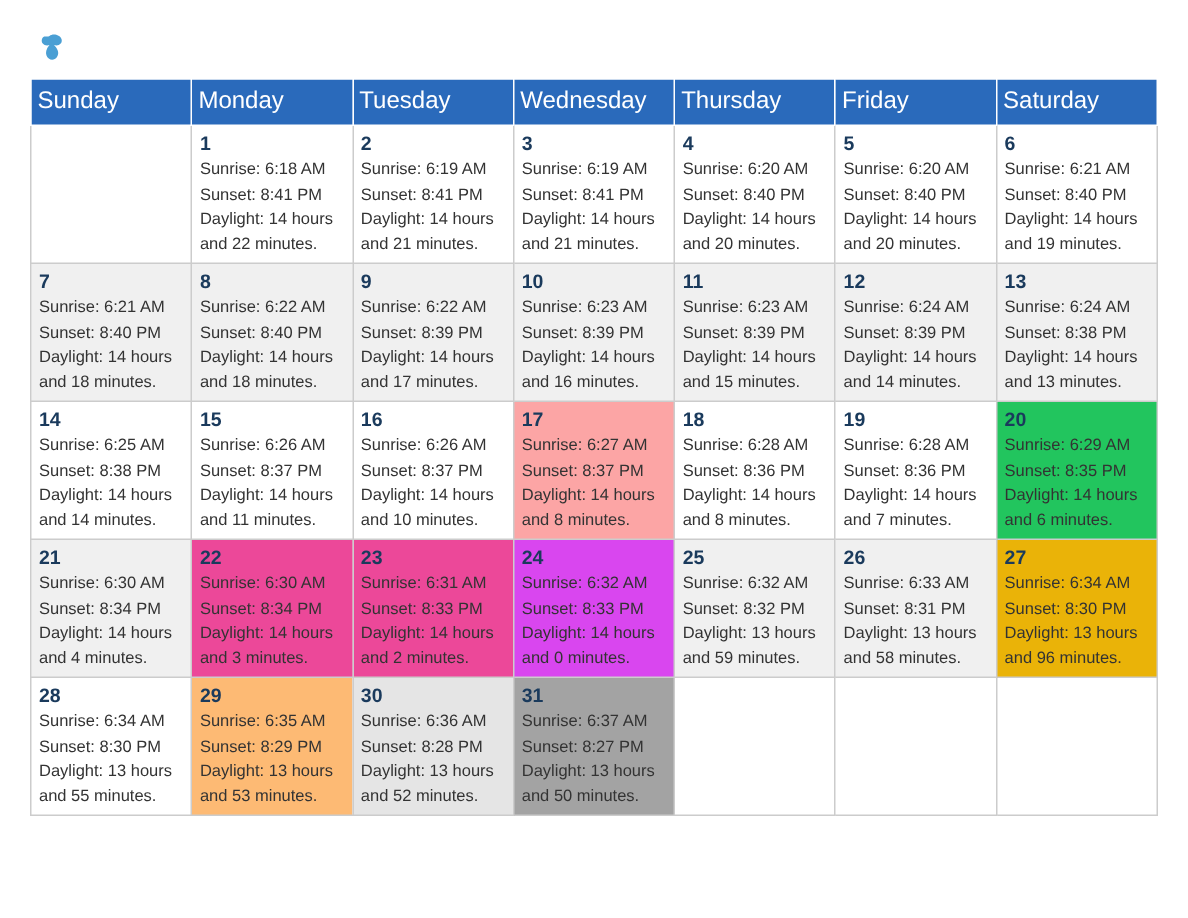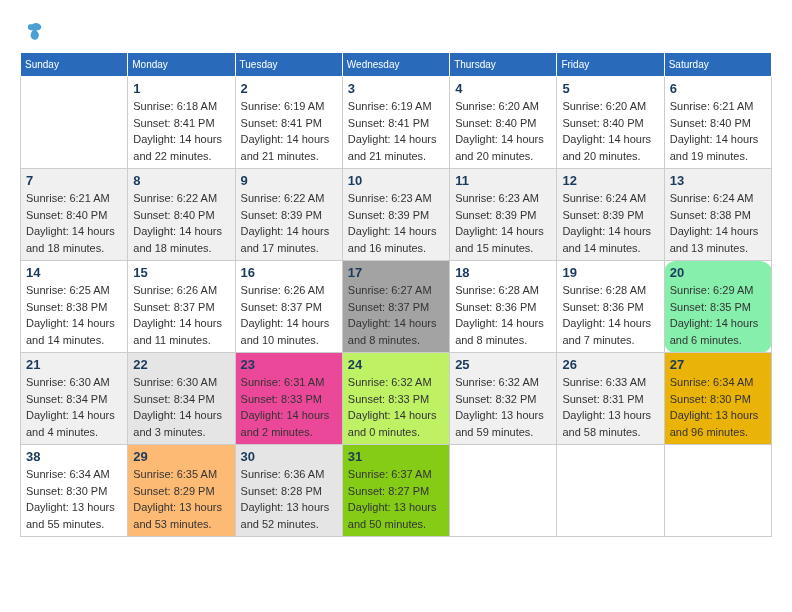--- a/index.html
+++ b/index.html
@@ -48,21 +48,21 @@
     .calendar {
       width: 100%;
       border-collapse: collapse;
       font-size: 11px;
     }
     .calendar th {
       background-color: #2a6abb;
       color: white;
       padding: 6px 4px;
       text-align: left;
-      font-size: 10px;
+      font-size: 16px;
       font-weight: normal;
       border: 1px solid #fff;
     }
     .calendar td {
       border: 1px solid #ccc;
       padding: 4px 5px;
       vertical-align: top;
       min-height: 80px;
       height: 90px;
       width: calc(100% / 7);
@@ -183,81 +183,81 @@
           <div class="day-info"><span>Sunrise: 6:25 AM</span><br><span>Sunset: 8:38 PM</span><br><span>Daylight: 14 hours</span><br><span>and 14 minutes.</span></div>
         </td>
         <td style="background: rgb(255, 255, 255);">
           <span class="day-num">15</span>
           <div class="day-info"><span>Sunrise: 6:26 AM</span><br><span>Sunset: 8:37 PM</span><br><span>Daylight: 14 hours</span><br><span>and 11 minutes.</span></div>
         </td>
         <td style="background: rgb(255, 255, 255);">
           <span class="day-num">16</span>
           <div class="day-info"><span>Sunrise: 6:26 AM</span><br><span>Sunset: 8:37 PM</span><br><span>Daylight: 14 hours</span><br><span>and 10 minutes.</span></div>
         </td>
-        <td style="background: #a3a3a3;">
+        <td style="background: #fca5a5;">
           <span class="day-num">17</span>
           <div class="day-info"><span>Sunrise: 6:27 AM</span><br><span>Sunset: 8:37 PM</span><br><span>Daylight: 14 hours</span><br><span>and 8 minutes.</span></div>
         </td>
         <td style="background: rgb(255, 255, 255);">
           <span class="day-num">18</span>
           <div class="day-info"><span>Sunrise: 6:28 AM</span><br><span>Sunset: 8:36 PM</span><br><span>Daylight: 14 hours</span><br><span>and 8 minutes.</span></div>
         </td>
         <td style="background: rgb(255, 255, 255);">
           <span class="day-num">19</span>
           <div class="day-info"><span>Sunrise: 6:28 AM</span><br><span>Sunset: 8:36 PM</span><br><span>Daylight: 14 hours</span><br><span>and 7 minutes.</span></div>
         </td>
-        <td style="background: #86efac; border-radius: 12px;">
+        <td style="background: #22c55e;">
           <span class="day-num">20</span>
           <div class="day-info"><span>Sunrise: 6:29 AM</span><br><span>Sunset: 8:35 PM</span><br><span>Daylight: 14 hours</span><br><span>and 6 minutes.</span></div>
         </td>
       </tr>
       <tr class="row-even">
         <td style="background: rgb(240, 240, 240); margin-left: 32px;">
           <span class="day-num">21</span>
           <div class="day-info"><span>Sunrise: 6:30 AM</span><br><span>Sunset: 8:34 PM</span><br><span>Daylight: 14 hours</span><br><span>and 4 minutes.</span></div>
         </td>
-        <td style="background: #e5e5e5;">
+        <td style="background: #ec4899;">
           <span class="day-num">22</span>
           <div class="day-info"><span>Sunrise: 6:30 AM</span><br><span>Sunset: 8:34 PM</span><br><span>Daylight: 14 hours</span><br><span>and 3 minutes.</span></div>
         </td>
         <td style="background: #ec4899;">
           <span class="day-num">23</span>
           <div class="day-info"><span>Sunrise: 6:31 AM</span><br><span>Sunset: 8:33 PM</span><br><span>Daylight: 14 hours</span><br><span>and 2 minutes.</span></div>
         </td>
-        <td style="background: #bef264;">
+        <td style="background: #d946ef;">
           <span class="day-num">24</span>
           <div class="day-info"><span>Sunrise: 6:32 AM</span><br><span>Sunset: 8:33 PM</span><br><span>Daylight: 14 hours</span><br><span>and 0 minutes.</span></div>
         </td>
         <td style="background: rgb(240, 240, 240);">
           <span class="day-num">25</span>
           <div class="day-info"><span>Sunrise: 6:32 AM</span><br><span>Sunset: 8:32 PM</span><br><span>Daylight: 13 hours</span><br><span>and 59 minutes.</span></div>
         </td>
         <td style="background: rgb(240, 240, 240);">
           <span class="day-num">26</span>
           <div class="day-info"><span>Sunrise: 6:33 AM</span><br><span>Sunset: 8:31 PM</span><br><span>Daylight: 13 hours</span><br><span>and 58 minutes.</span></div>
         </td>
         <td style="background: #eab308;">
           <span class="day-num">27</span>
           <div class="day-info"><span>Sunrise: 6:34 AM</span><br><span>Sunset: 8:30 PM</span><br><span>Daylight: 13 hours</span><br><span>and 96 minutes.</span></div>
         </td>
       </tr>
       <tr class="row-odd">
         <td style="background: rgb(255, 255, 255);">
-          <span class="day-num">38</span>
+          <span class="day-num">28</span>
           <div class="day-info"><span>Sunrise: 6:34 AM</span><br><span>Sunset: 8:30 PM</span><br><span>Daylight: 13 hours</span><br><span>and 55 minutes.</span></div>
         </td>
         <td style="background: #fdba74;">
           <span class="day-num">29</span>
           <div class="day-info"><span>Sunrise: 6:35 AM</span><br><span>Sunset: 8:29 PM</span><br><span>Daylight: 13 hours</span><br><span>and 53 minutes.</span></div>
         </td>
         <td style="background: #e5e5e5;">
           <span class="day-num">30</span>
           <div class="day-info"><span>Sunrise: 6:36 AM</span><br><span>Sunset: 8:28 PM</span><br><span>Daylight: 13 hours</span><br><span>and 52 minutes.</span></div>
         </td>
-        <td style="background: #84cc16;">
+        <td style="background: #a3a3a3;">
           <span class="day-num">31</span>
           <div class="day-info"><span>Sunrise: 6:37 AM</span><br><span>Sunset: 8:27 PM</span><br><span>Daylight: 13 hours</span><br><span>and 50 minutes.</span></div>
         </td>
         <td class="empty-cell"></td>
         <td class="empty-cell"></td>
         <td class="empty-cell"></td>
       </tr>
     </tbody>
 </table>
 

